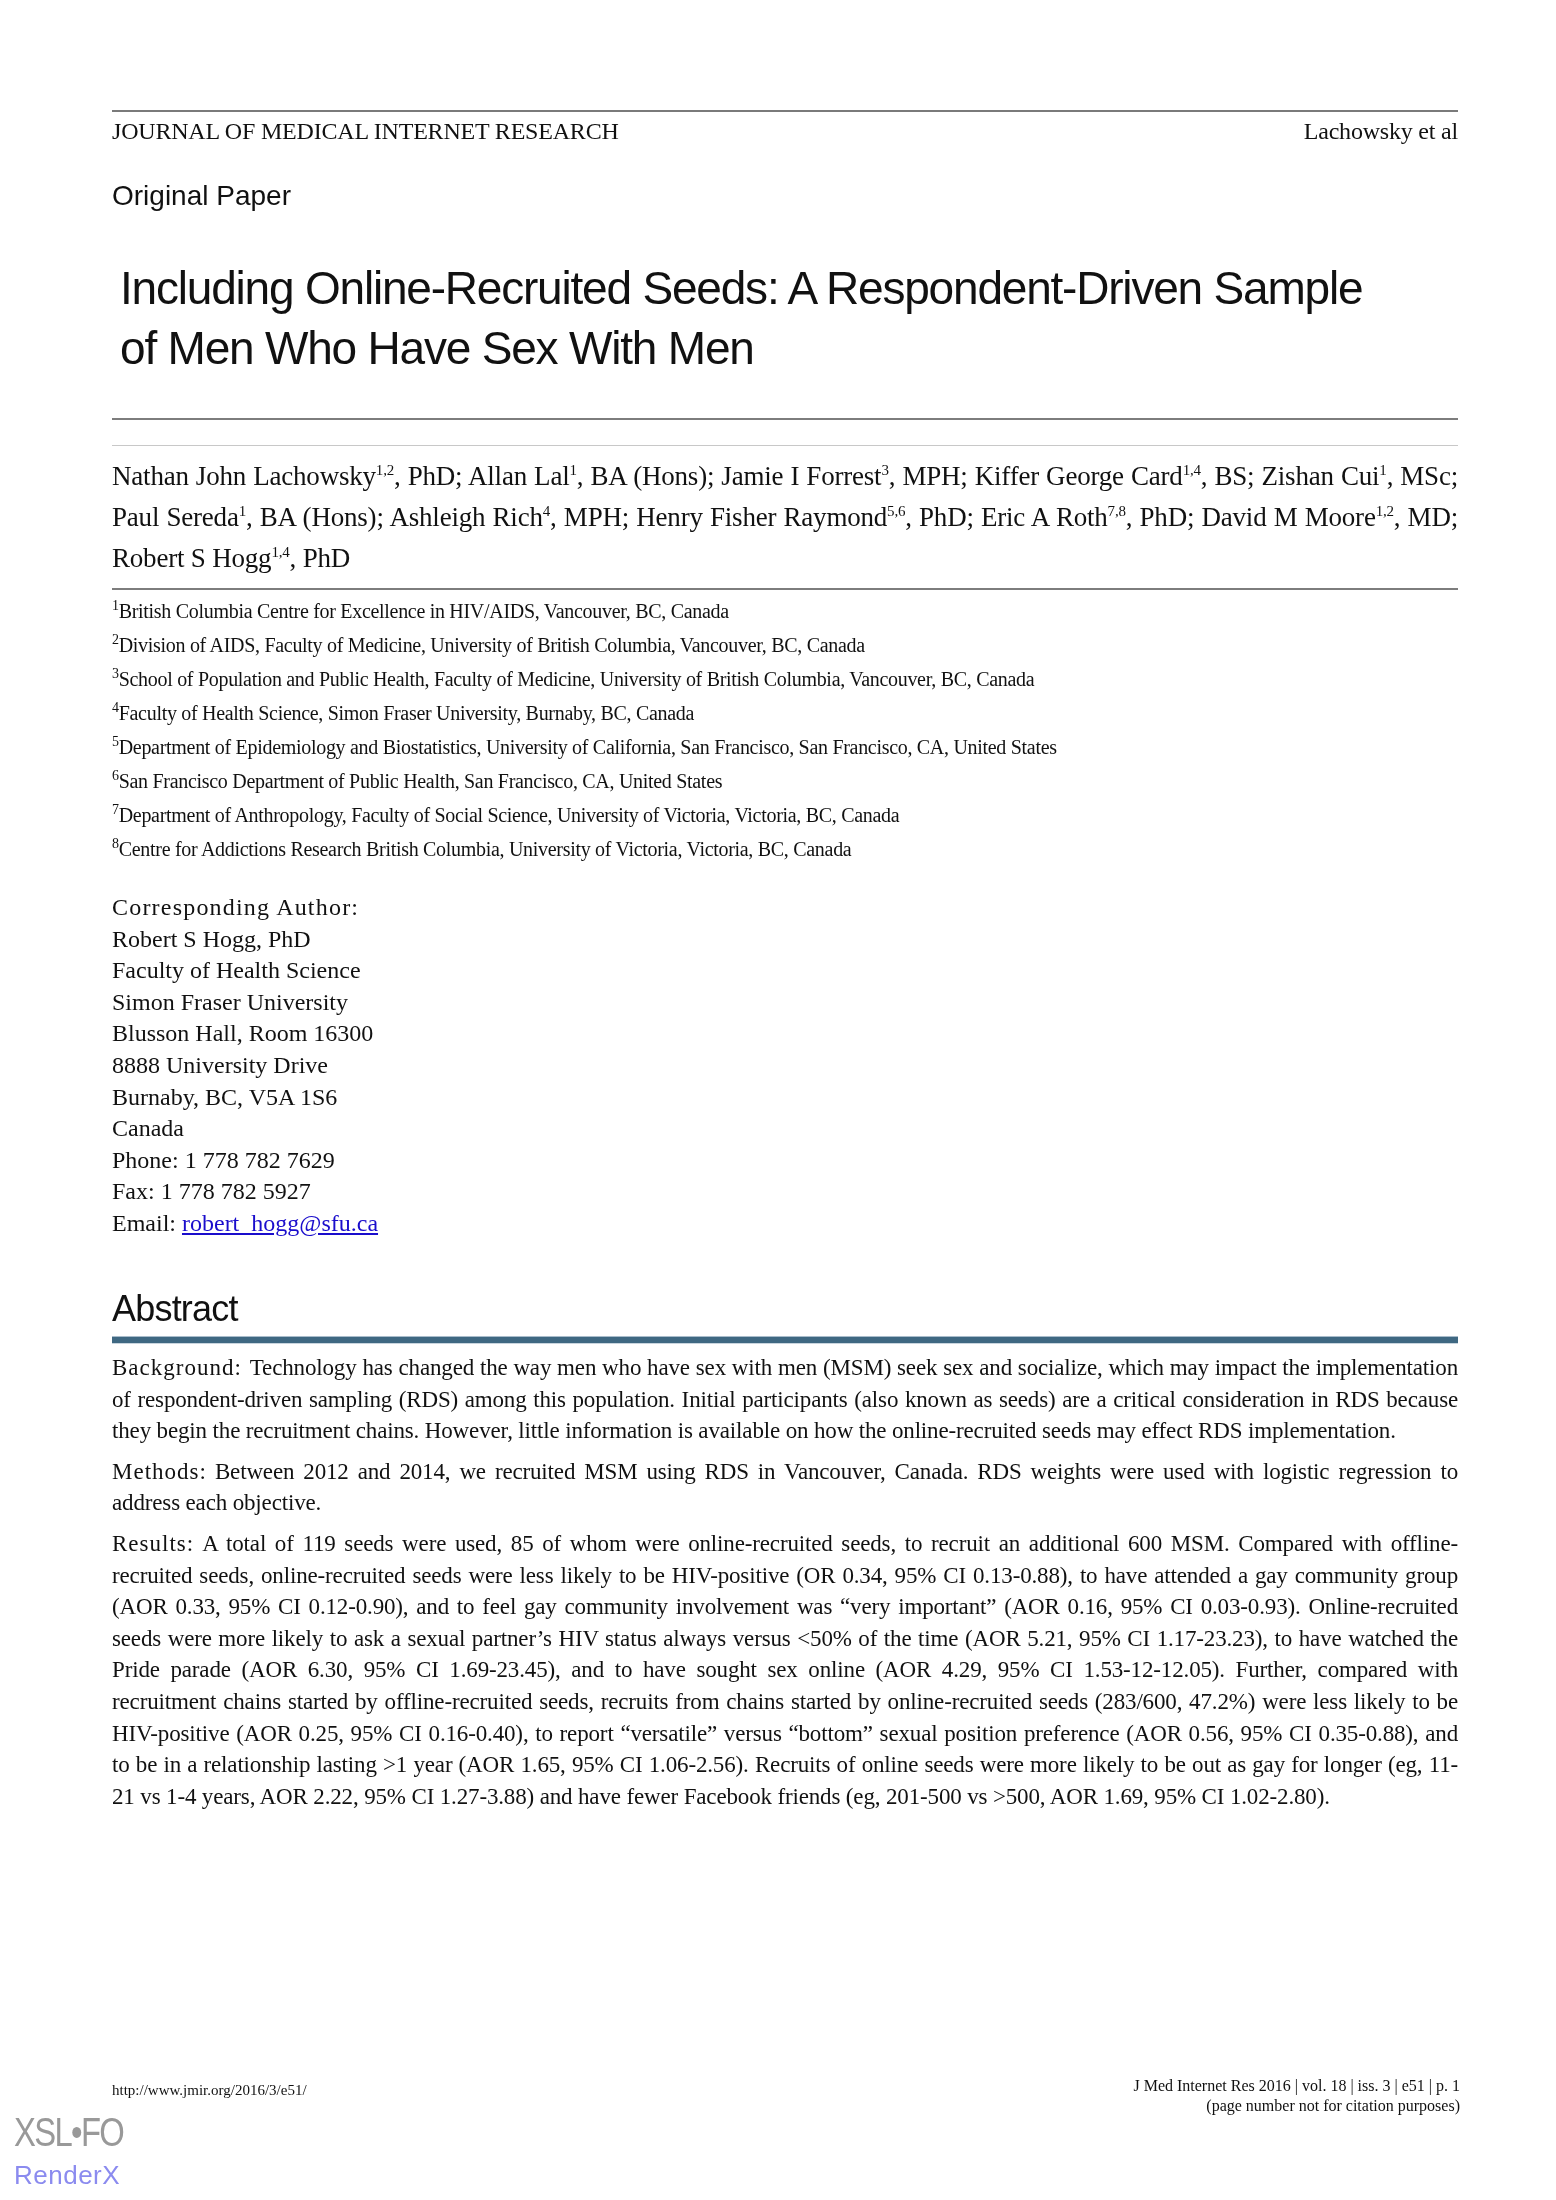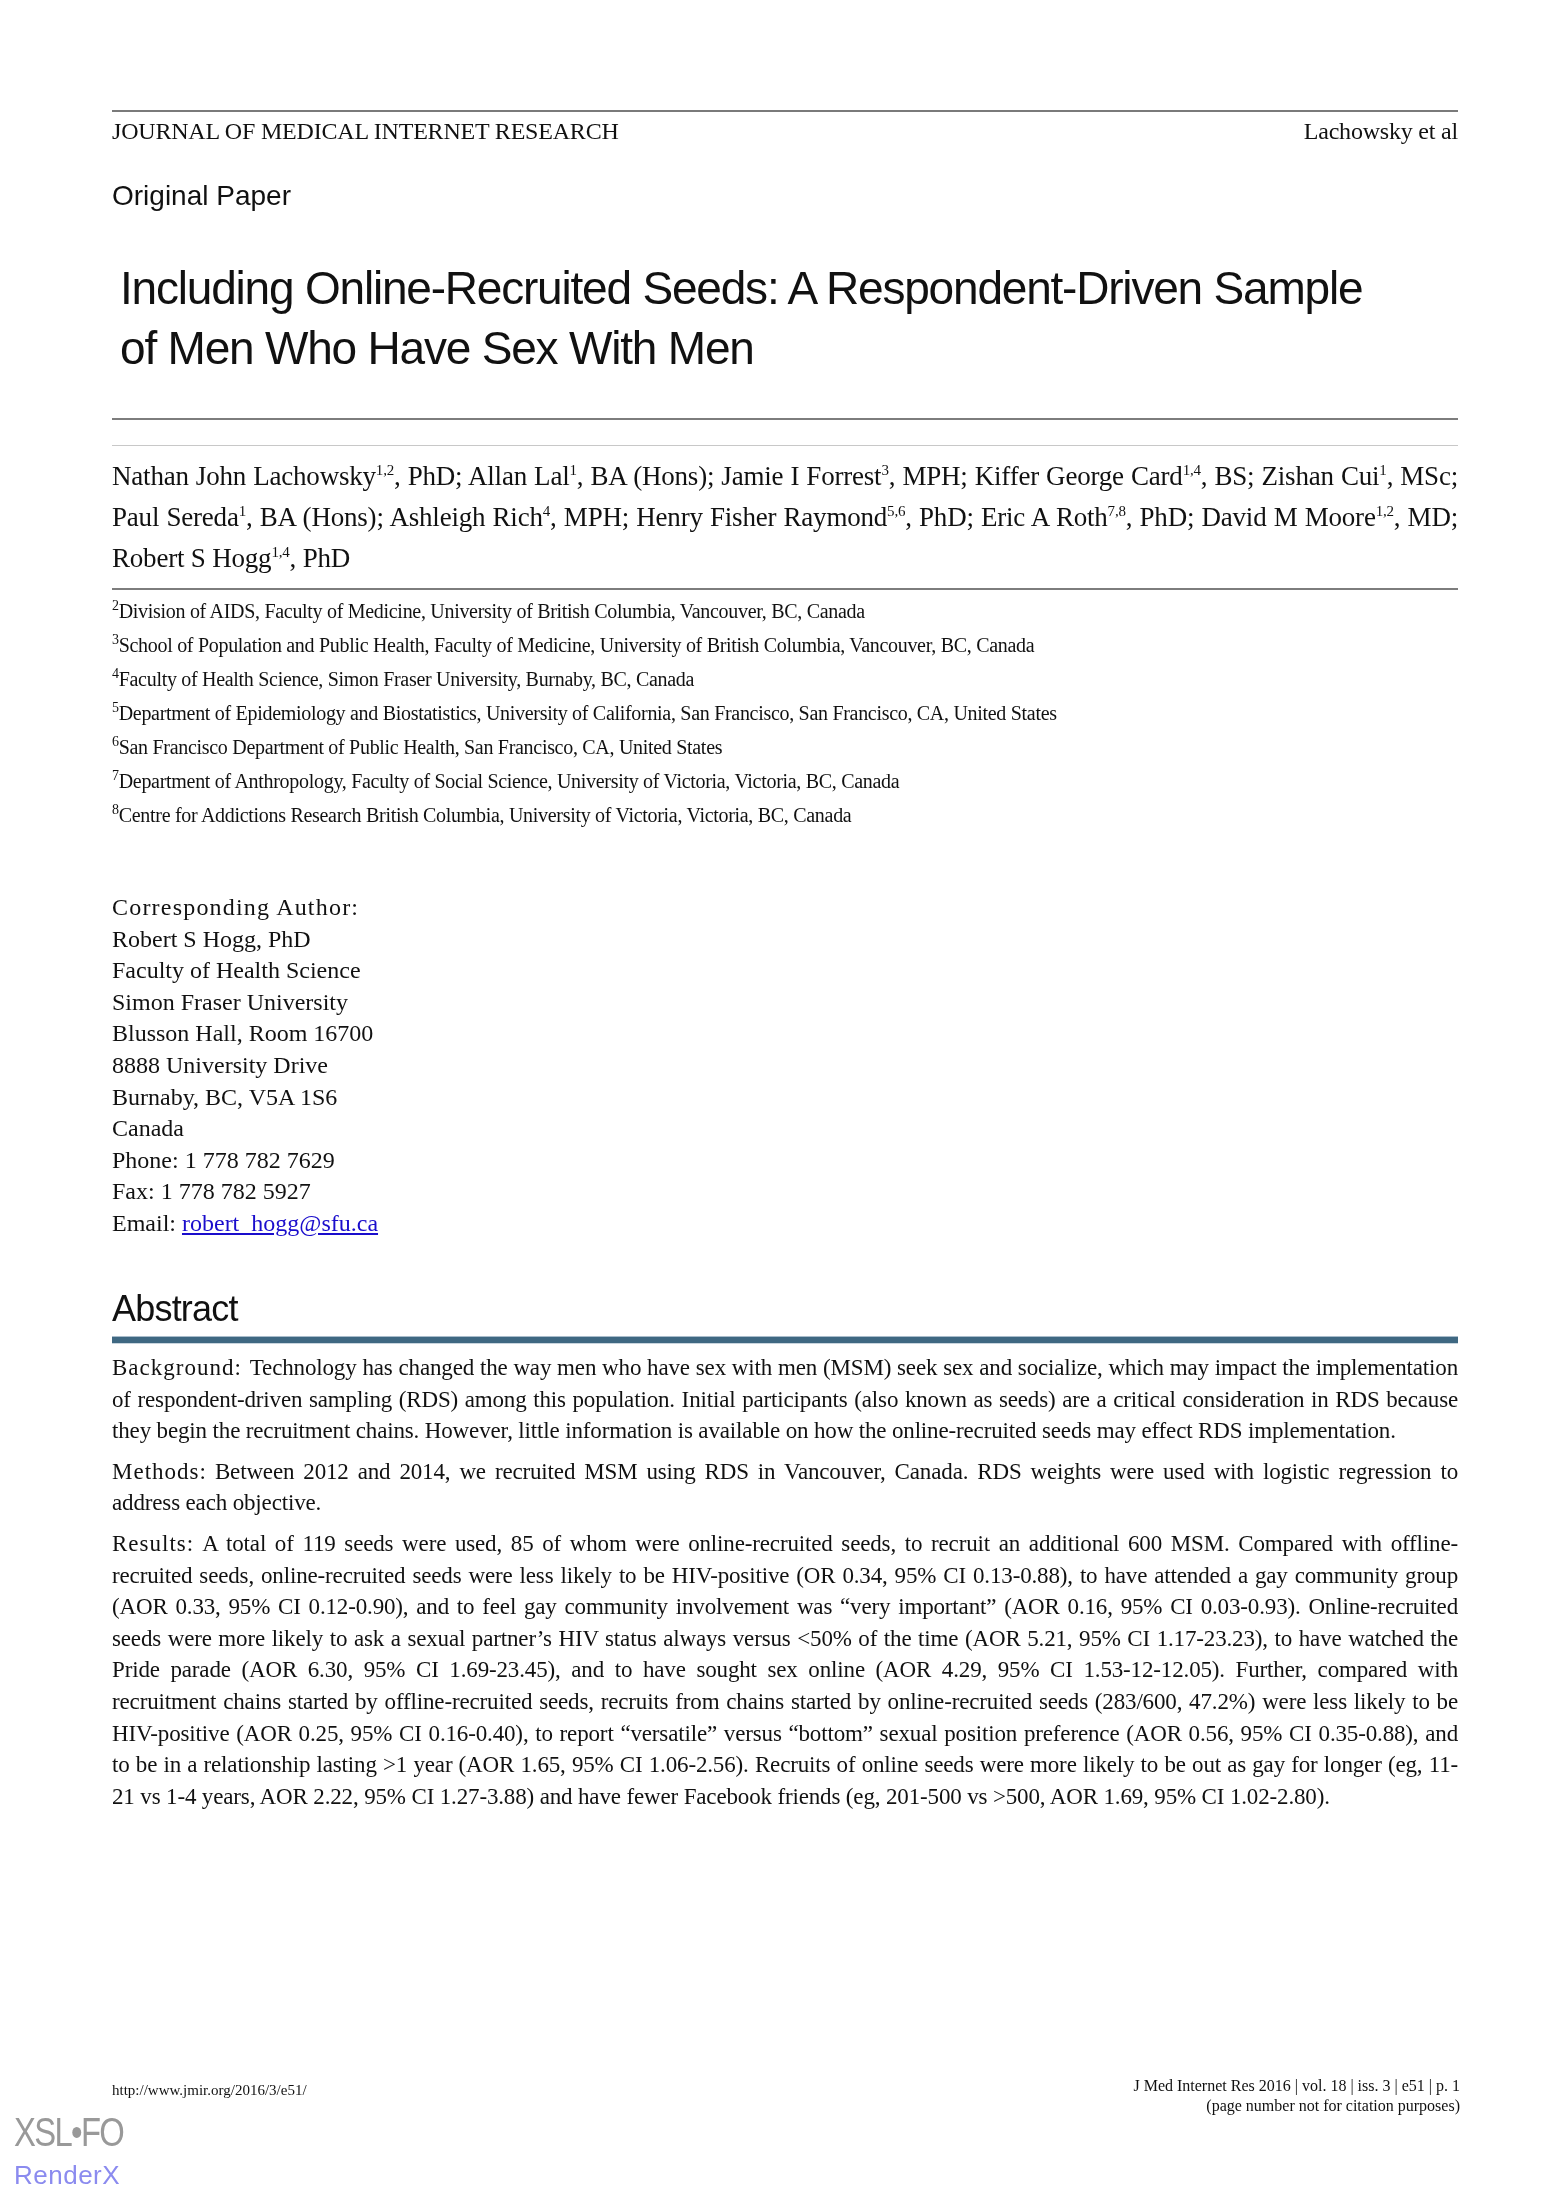--- a/index.html
+++ b/index.html
@@ -84,35 +84,36 @@
     <span><span>Ashleigh Rich</span><sup>4</sup><span>, MPH; </span></span>
     <span><span>Henry Fisher Raymond</span><sup>5,6</sup><span>, PhD; </span></span>
     <span><span>Eric A Roth</span><sup>7,8</sup><span>, PhD; </span></span>
     <span><span>David M Moore</span><sup>1,2</sup><span>, MD; </span></span>
     <span><span>Robert S Hogg</span><sup>1,4</sup><span>, PhD</span></span>
   </div>
 
   <div class="rule-c"></div>
 
   <div class="affils">
+    <div class="affil"><sup>1</sup><span>British Columbia Centre for Excellence in HIV/AIDS, Vancouver, BC, Canada</span></div>
     <div class="affil"><sup>2</sup><span>Division of AIDS, Faculty of Medicine, University of British Columbia, Vancouver, BC, Canada</span></div>
     <div class="affil"><sup>3</sup><span>School of Population and Public Health, Faculty of Medicine, University of British Columbia, Vancouver, BC, Canada</span></div>
     <div class="affil"><sup>4</sup><span>Faculty of Health Science, Simon Fraser University, Burnaby, BC, Canada</span></div>
     <div class="affil"><sup>5</sup><span>Department of Epidemiology and Biostatistics, University of California, San Francisco, San Francisco, CA, United States</span></div>
     <div class="affil"><sup>6</sup><span>San Francisco Department of Public Health, San Francisco, CA, United States</span></div>
     <div class="affil"><sup>7</sup><span>Department of Anthropology, Faculty of Social Science, University of Victoria, Victoria, BC, Canada</span></div>
     <div class="affil"><sup>8</sup><span>Centre for Addictions Research British Columbia, University of Victoria, Victoria, BC, Canada</span></div>
   </div>
 
   <div class="contact">
     <div class="label">Corresponding Author:</div>
     <div>Robert S Hogg, PhD</div>
     <div>Faculty of Health Science</div>
     <div>Simon Fraser University</div>
-    <div>Blusson Hall, Room 16700</div>
+    <div>Blusson Hall, Room 16300</div>
     <div>8888 University Drive</div>
     <div>Burnaby, BC, V5A 1S6</div>
     <div>Canada</div>
     <div>Phone: 1 778 782 7629</div>
     <div>Fax: 1 778 782 5927</div>
     <div><span>Email: </span><a>robert_hogg@sfu.ca</a></div>
   </div>
 
   <div class="abstract-heading">Abstract</div>
   <div class="abstract-bar"></div>

